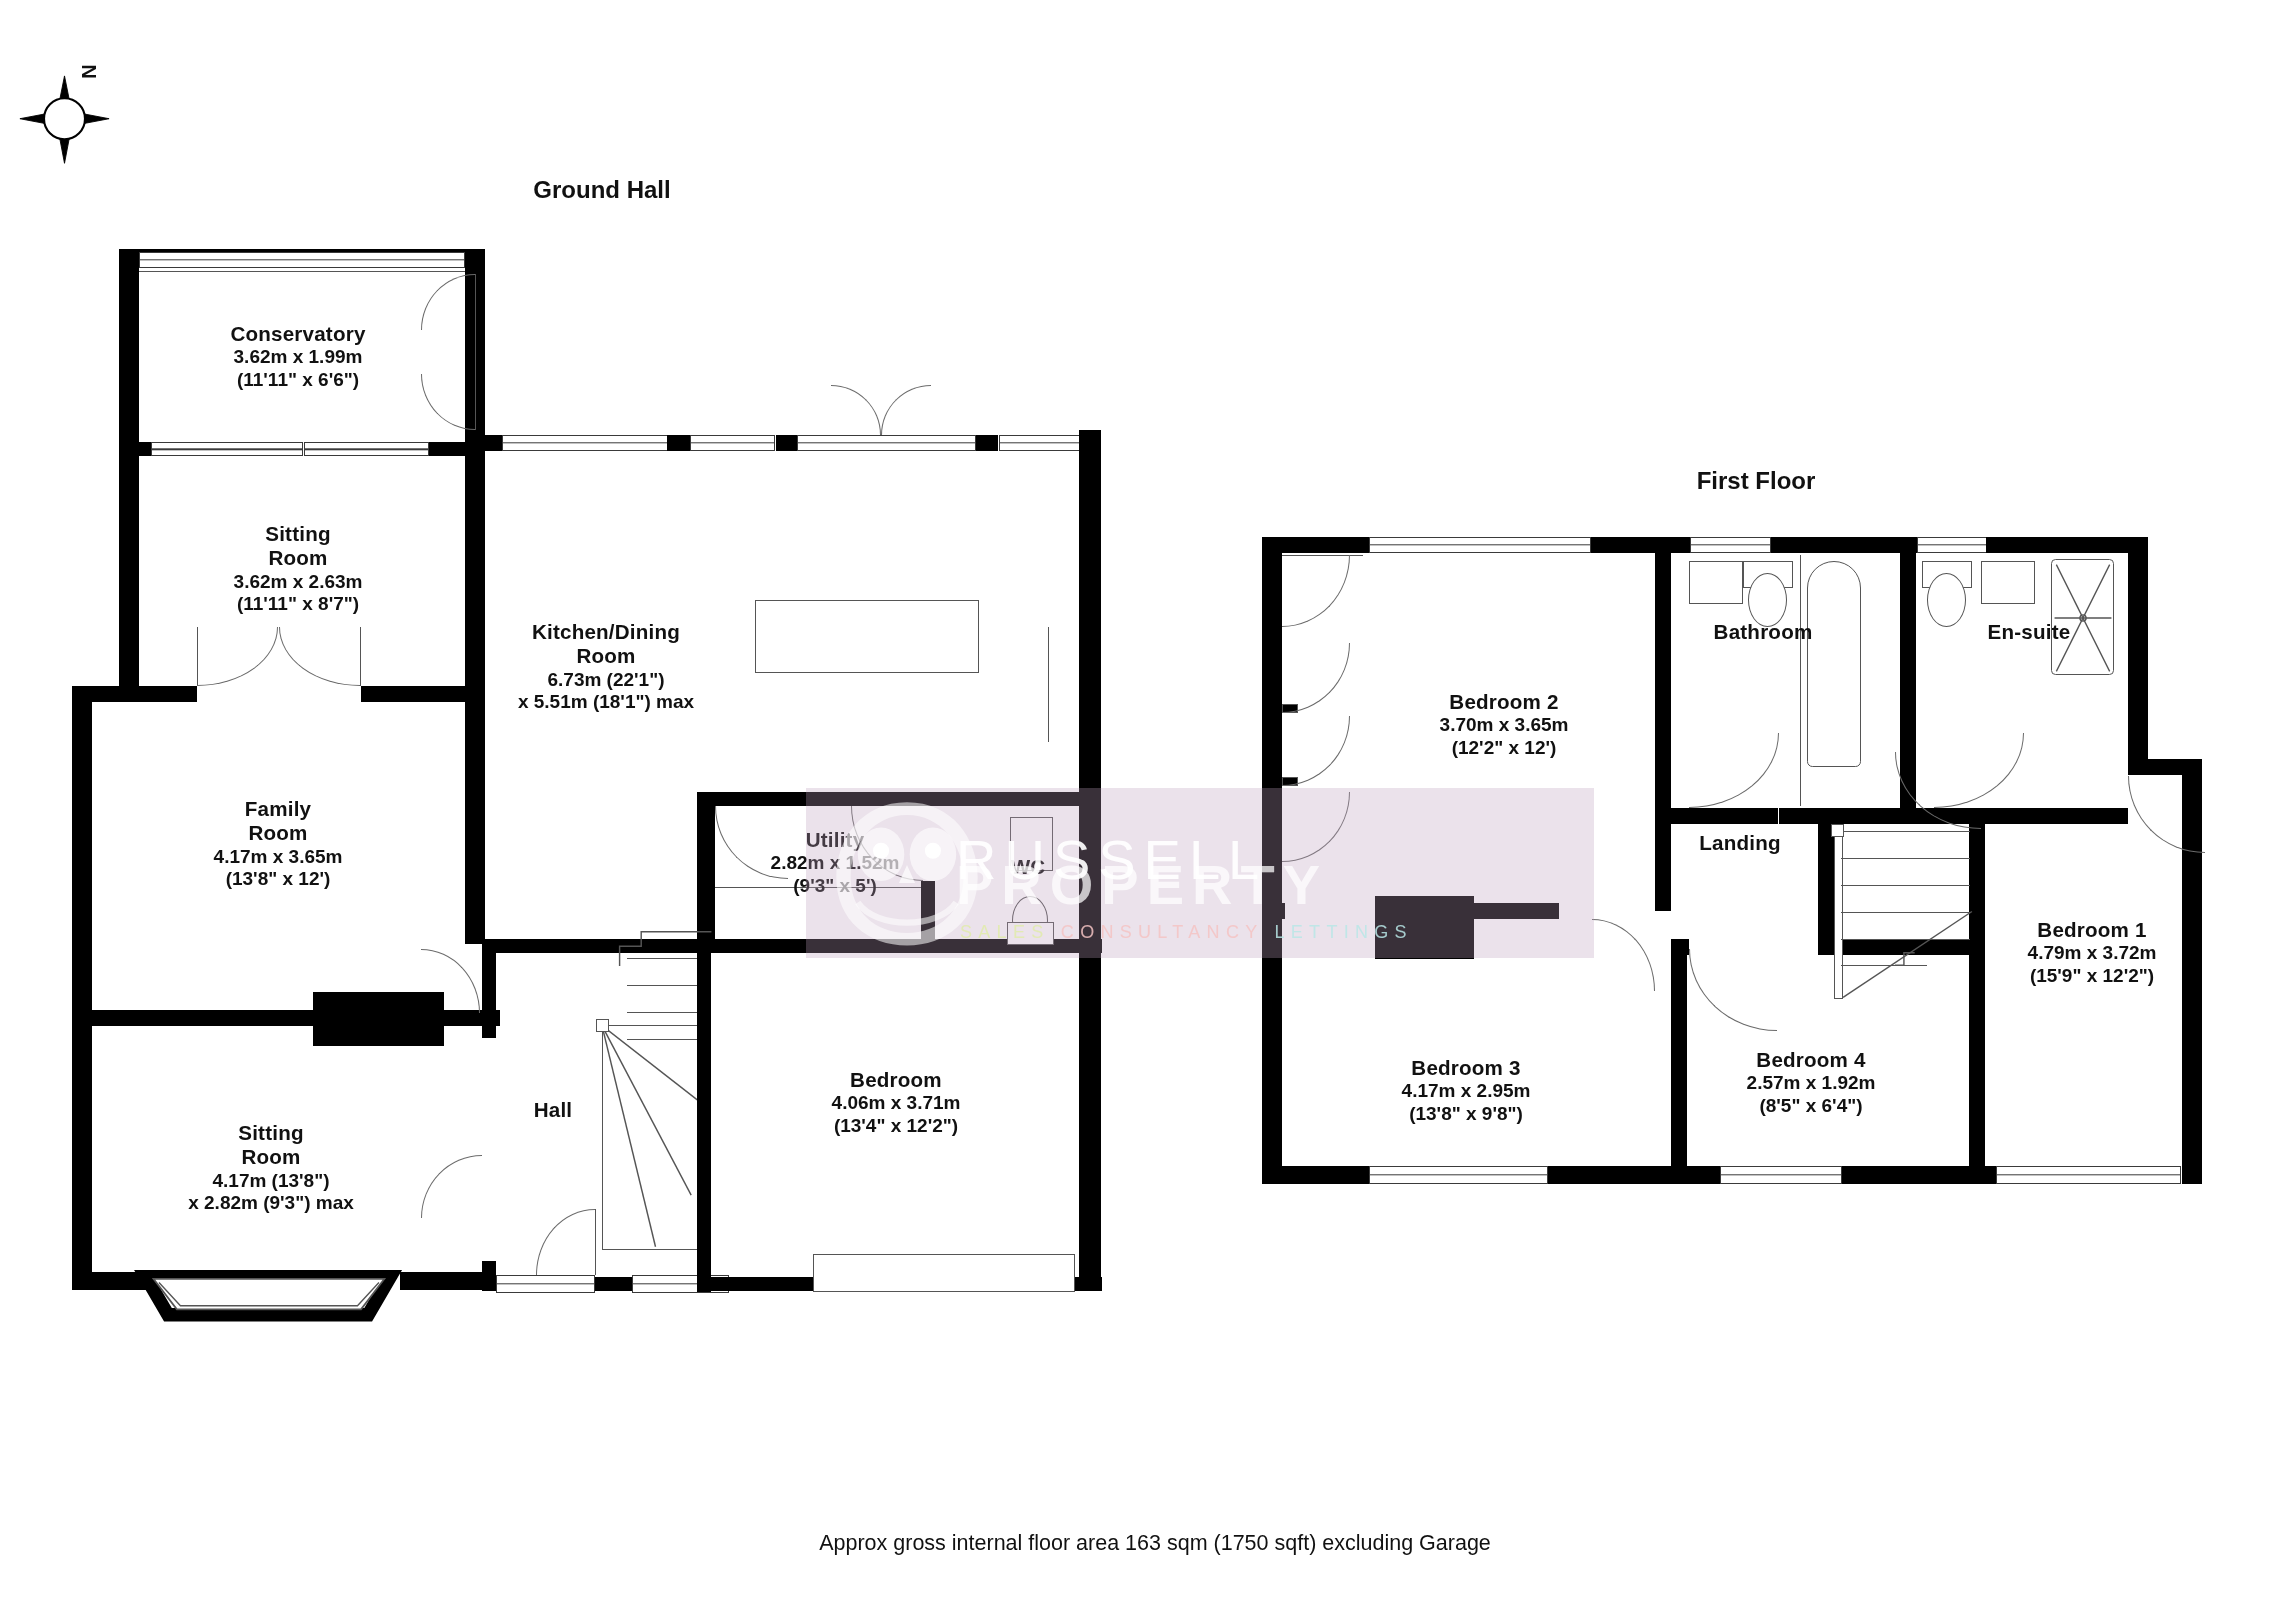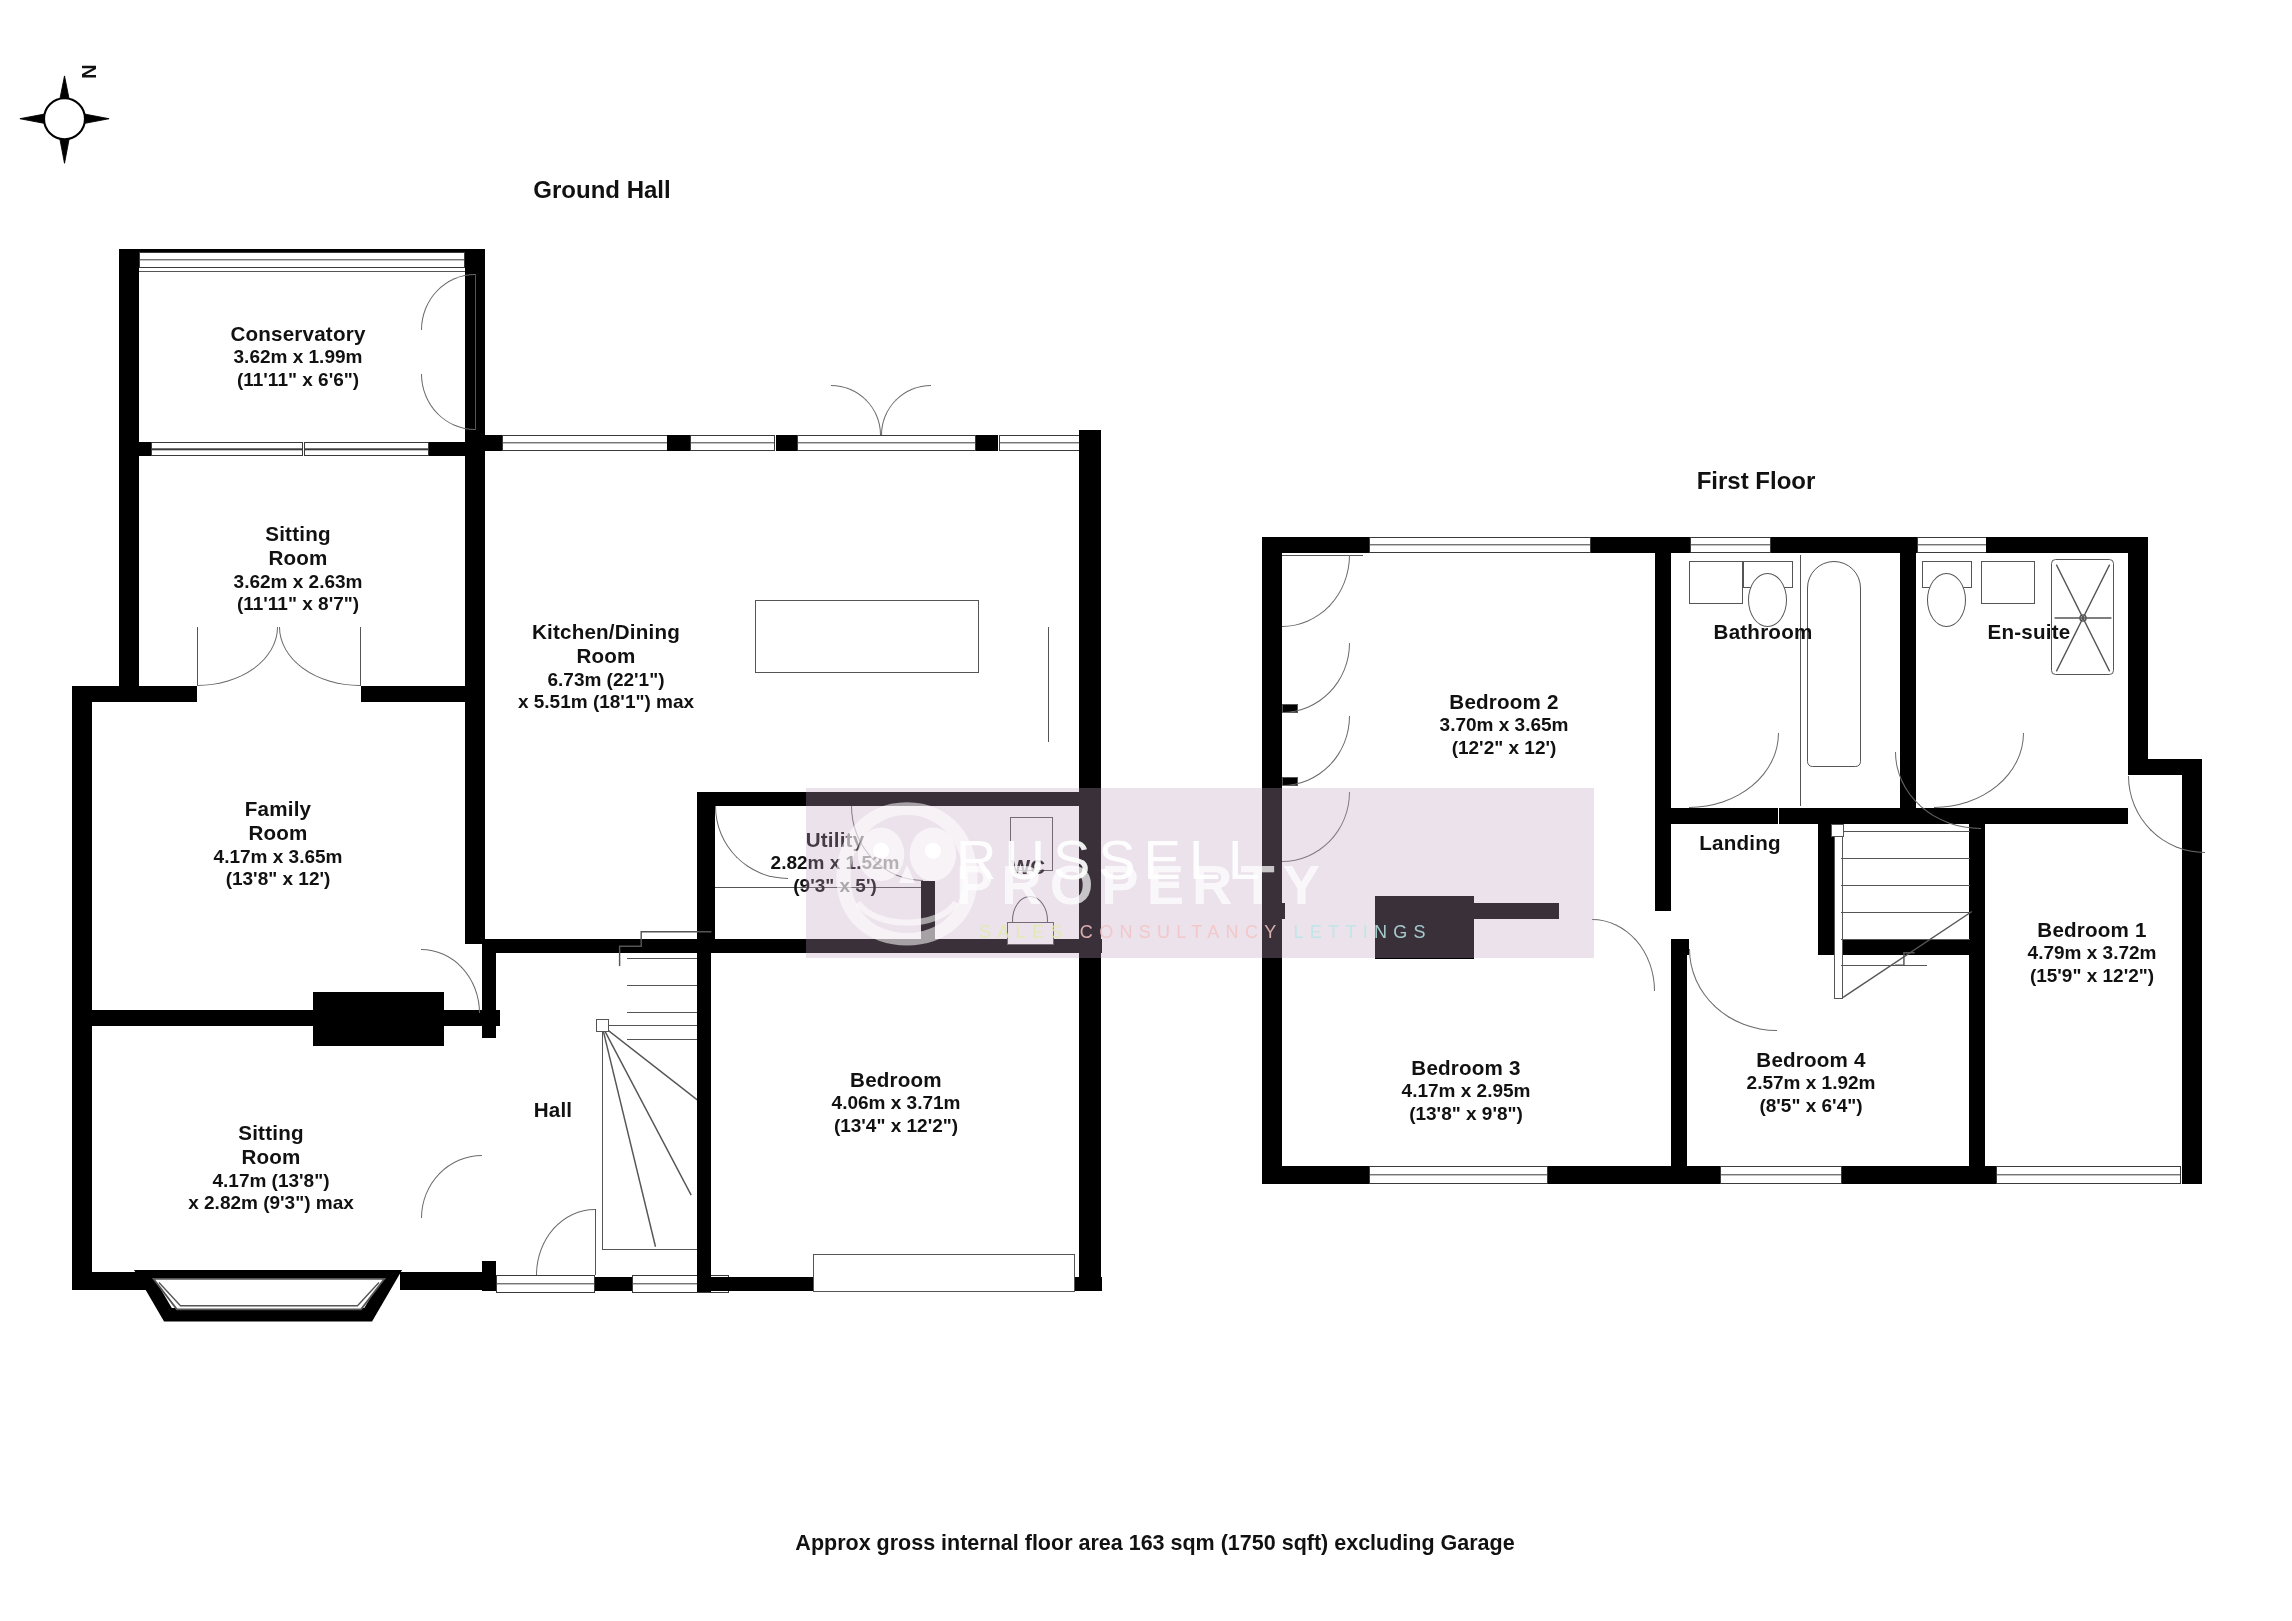--- a/index.html
+++ b/index.html
@@ -48,21 +48,21 @@
   }
   .floor-title {
     position: absolute;
     font-weight: bold;
     font-size: 24px;
     white-space: nowrap;
     transform: translateX(-50%);
   }
   .caption {
     position: absolute;
-    font-weight: bold;
+    font-weight: normal;
     font-size: 21.5px;
     white-space: nowrap;
     transform: translateX(-50%);
   }
   
   .window {
     position: absolute;
     background: #ffffff;
     border: 1.4px solid #3a3a3a;
     box-sizing: border-box;
@@ -131,21 +131,20 @@
     letter-spacing: 8px;
     color: rgba(255,255,255,0.72);
   }
   #watermark .wm-tag {
     position: absolute;
     left: 154px;
     top: 134px;
     font-size: 18px;
     letter-spacing: 6.3px;
     white-space: nowrap;
-    margin-left: 19px;
   }
   #watermark .wm-tag .s { color: rgba(225,235,170,0.85); }
   #watermark .wm-tag .c { color: rgba(245,195,195,0.85); }
   #watermark .wm-tag .l { color: rgba(185,230,230,0.85); }
   #wm-owl { position: absolute; left: 16px; top: 7.2px; }
   
   #compass { position: absolute; left: 10.7px; top: 67px; }
 </style>
 </head>
 <body>

